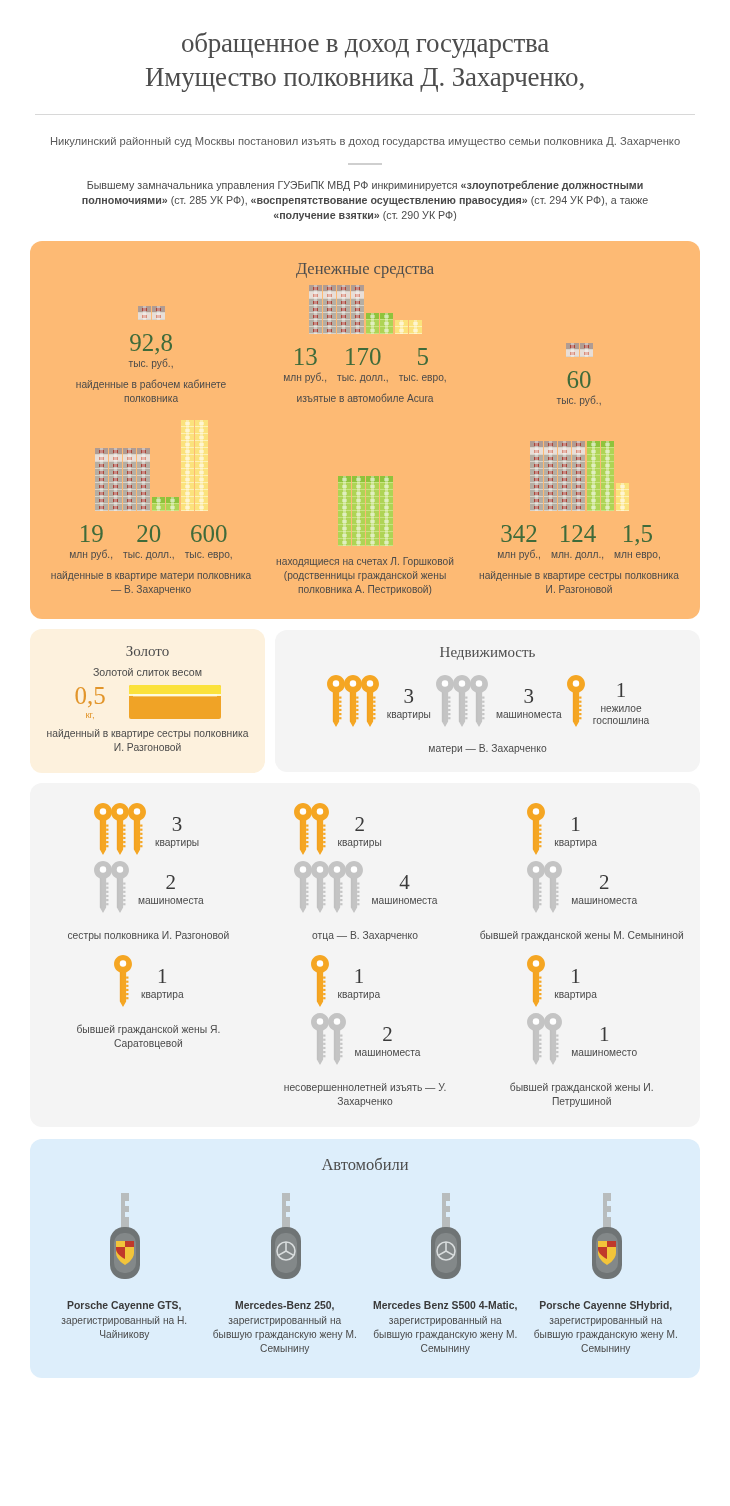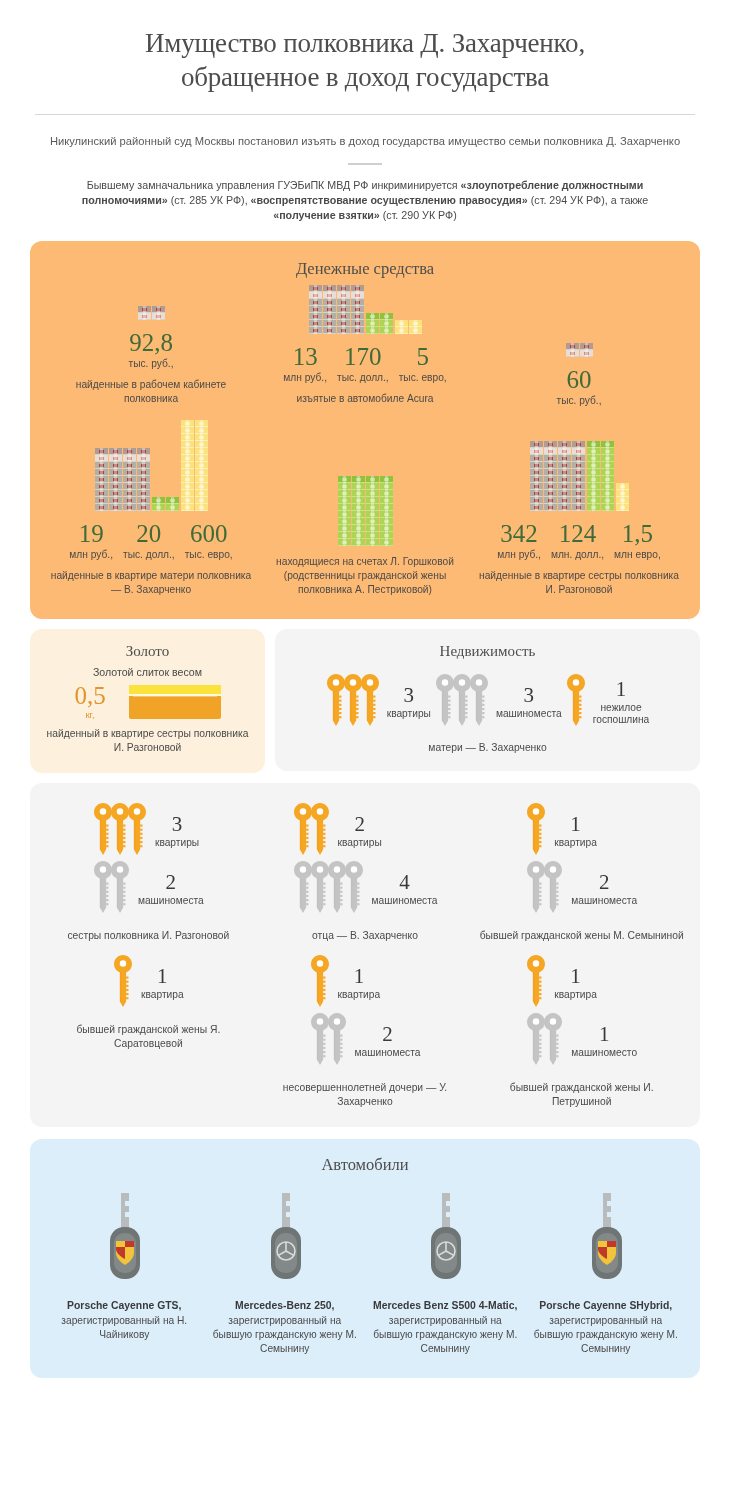--- a/index.html
+++ b/index.html
@@ -63,21 +63,21 @@
 
   .sec-title {
     font-family: "Liberation Serif", serif;
     font-size: 16.5px;
     color: #4d4d4d;
     text-align: center;
     margin-bottom: 6px;
   }
   .sec-title-sm { font-size: 15px; }
 
-  .row2 { display: flex; margin: 0 30px; gap: 10px; margin-top: 10px; align-items: flex-start; }
+  .row2 { display: flex; margin: 0 30px; gap: 10px; margin-top: 10px; align-items: center; }
   .col-gold { width: 235px; flex: none; }
   .col-estate { flex: 1; }
 
   
   .money-row { display: flex; align-items: flex-end; }
   .money-cell { flex: 1; text-align: center; padding: 0 4px; }
 
   .stacks { display: flex; align-items: flex-end; justify-content: center; gap: 2px; min-height: 16px; }
   .stackgroup { display: flex; align-items: flex-end; gap: 1px; }
   .stack {
@@ -163,22 +163,22 @@
   .src { font-size: 9.2px; color: #8a8a8a; }
   .agency { font-size: 11px; color: #a8a8a8; letter-spacing: 0.3px; }
 </style>
 </head>
 <body>
 
 <div class="page">
 
   <div class="header">
     <div class="title">
+      <div>обращенное в доход государства</div>
       <div>Имущество полковника Д. Захарченко,</div>
-      <div>обращенное в доход государства</div>
     </div>
     <div class="title-rule"></div>
     <div class="lede">Никулинский районный суд Москвы постановил изъять в доход государства имущество семьи полковника Д. Захарченко</div>
     <div class="small-rule"></div>
     <div class="charges">
       <span>Бывшему замначальника управления ГУЭБиПК МВД РФ инкриминируется </span><b>«злоупотребление должностными полномочиями»</b><span> (ст. 285 УК РФ), </span><b>«воспрепятствование осуществлению правосудия»</b><span> (ст. 294 УК РФ), а также </span><b>«получение взятки»</b><span> (ст. 290 УК РФ)</span>
     </div>
   </div>
 
   <div class="section sec-money">
@@ -1053,21 +1053,21 @@
                     <rect x="13.5" y="47" width="2.6" height="2.4" fill="#c4c4c4"></rect>
                     <rect x="6.5" y="19" width="1.6" height="33" fill="#b4b4b4" opacity="0.25"></rect>
                   </svg></span>
               </div>
               <div class="kq-text">
                 <div class="kq-num" style="font-size: 21px;">2</div>
                 <div class="kq-lab" style="white-space: pre-line;">машиноместа</div>
               </div>
             </div>
           </div>
-          <div class="key-owner">несовершеннолетней дочери — У. Захарченко</div>
+          <div class="key-owner">несовершеннолетней изъять — У. Захарченко</div>
         </div>
         <div class="key-card">
           <div class="key-stack-rows">
             <div class="key-line">
               <div class="keyset">
                 <span class="key"><svg width="20" height="52" viewBox="0 0 20 58">
                     <path d="M10 0 C4.5 0 0 4.5 0 10 C0 14.3 2.7 18 6.5 19.4 L6.5 52 L10 58 L13.5 52 L13.5 19.4 C17.3 18 20 14.3 20 10 C20 4.5 15.5 0 10 0 Z" fill="#f5a623"></path>
                     <circle cx="10" cy="9.5" r="3.6" fill="#ffffff"></circle>
                     <rect x="13.5" y="24" width="2.6" height="2.4" fill="#f5a623"></rect>
                     <rect x="13.5" y="28.6" width="2.6" height="2.4" fill="#f5a623"></rect>

